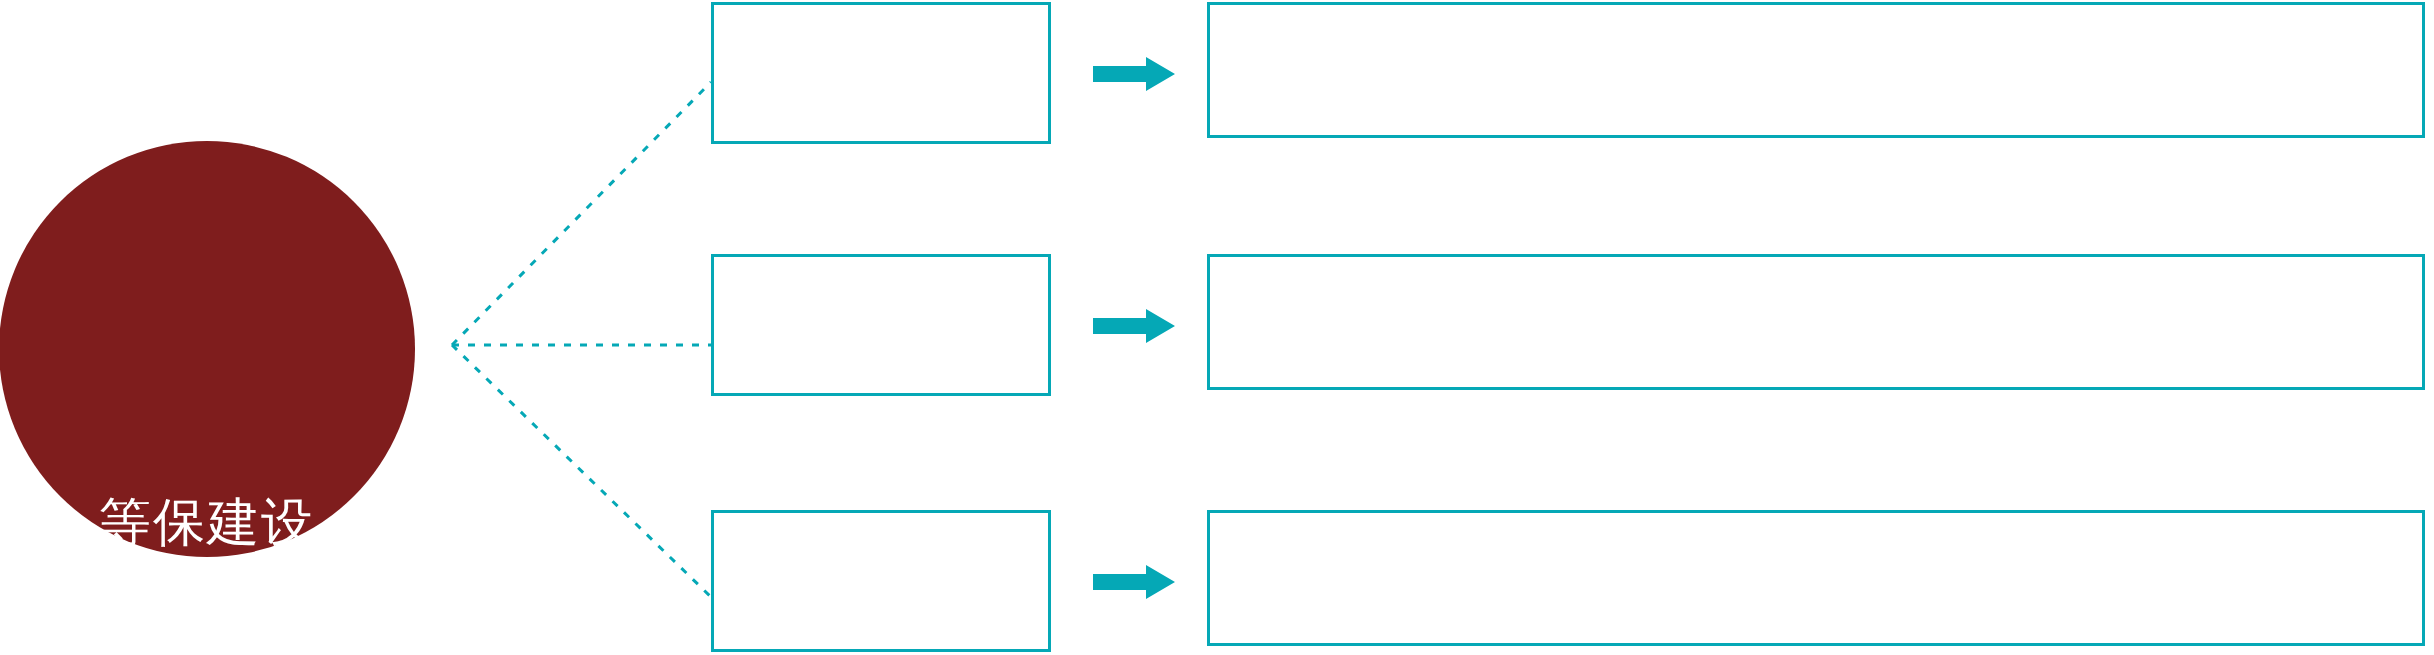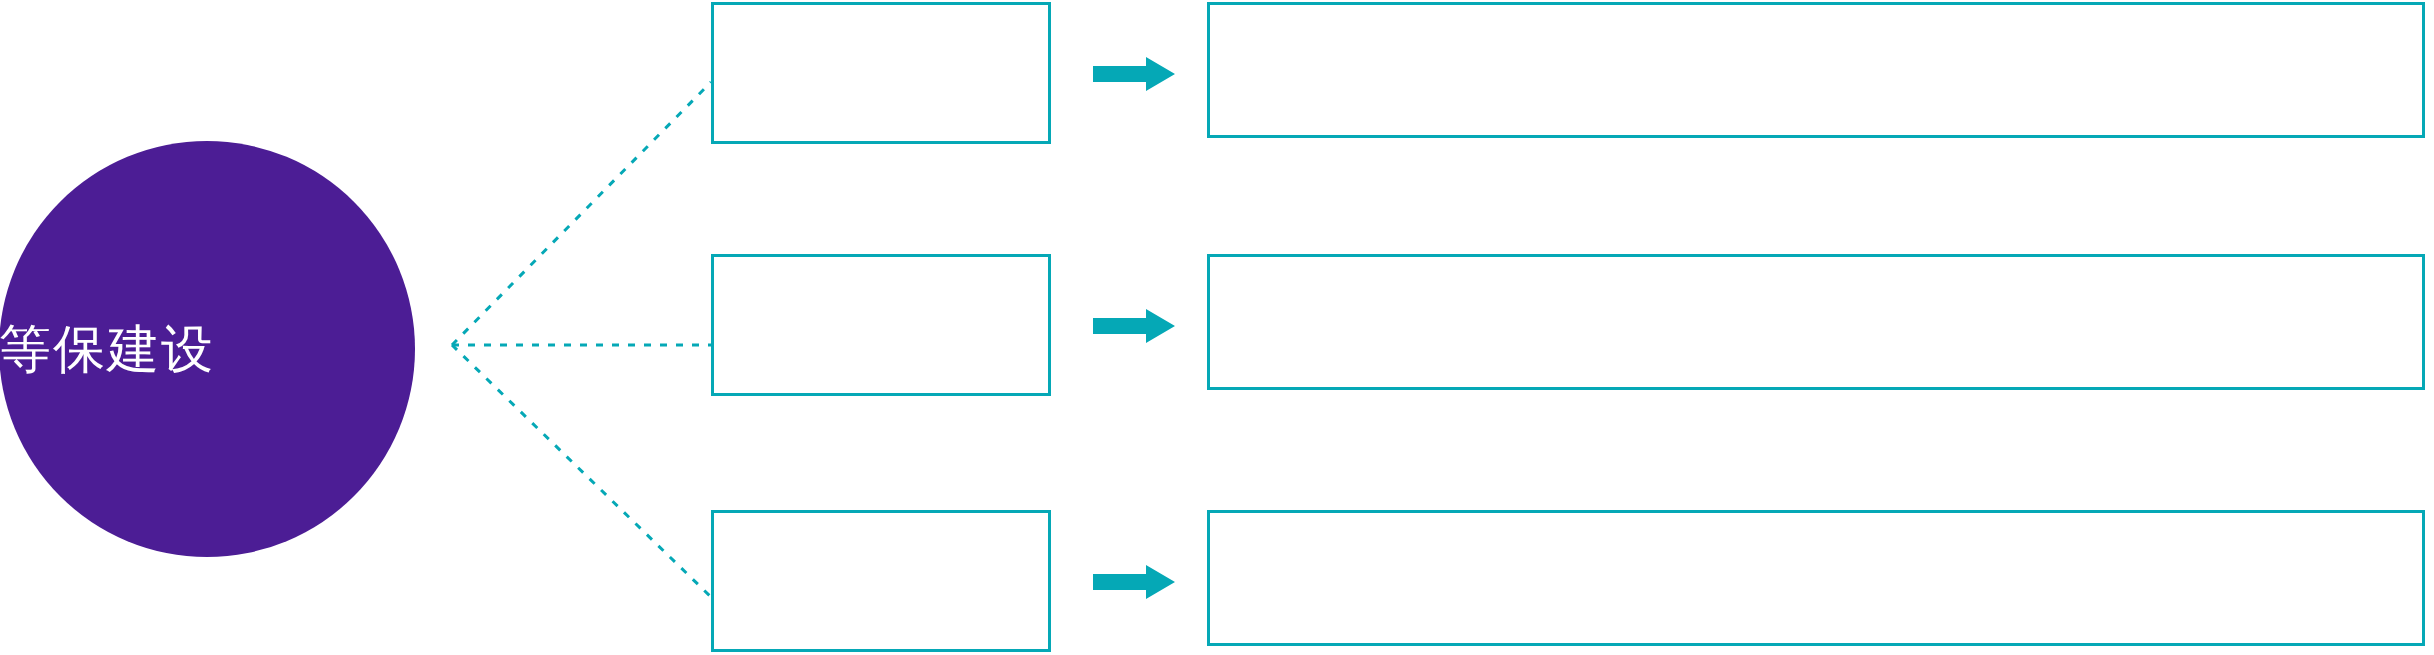--- a/index.html
+++ b/index.html
@@ -19,25 +19,25 @@
   }
 
   
   #hub-circle {
     position: absolute;
     left: -1px;
     top: 141px;
     width: 416px;
     height: 416px;
     border-radius: 50%;
-    background: #4c1d95;
+    background: #7f1d1d;
     display: flex;
-    flex-direction: row;
+    flex-direction: column;
     align-items: center;
-    justify-content: space-between;
+    justify-content: flex-end;
     box-sizing: border-box;
   }
   #hub-circle .hub-line {
     color: #ffffff;
     font-size: 52px;
     line-height: 1.32;
     letter-spacing: 2px;
     font-weight: 300;
     white-space: nowrap;
     text-align: center;

